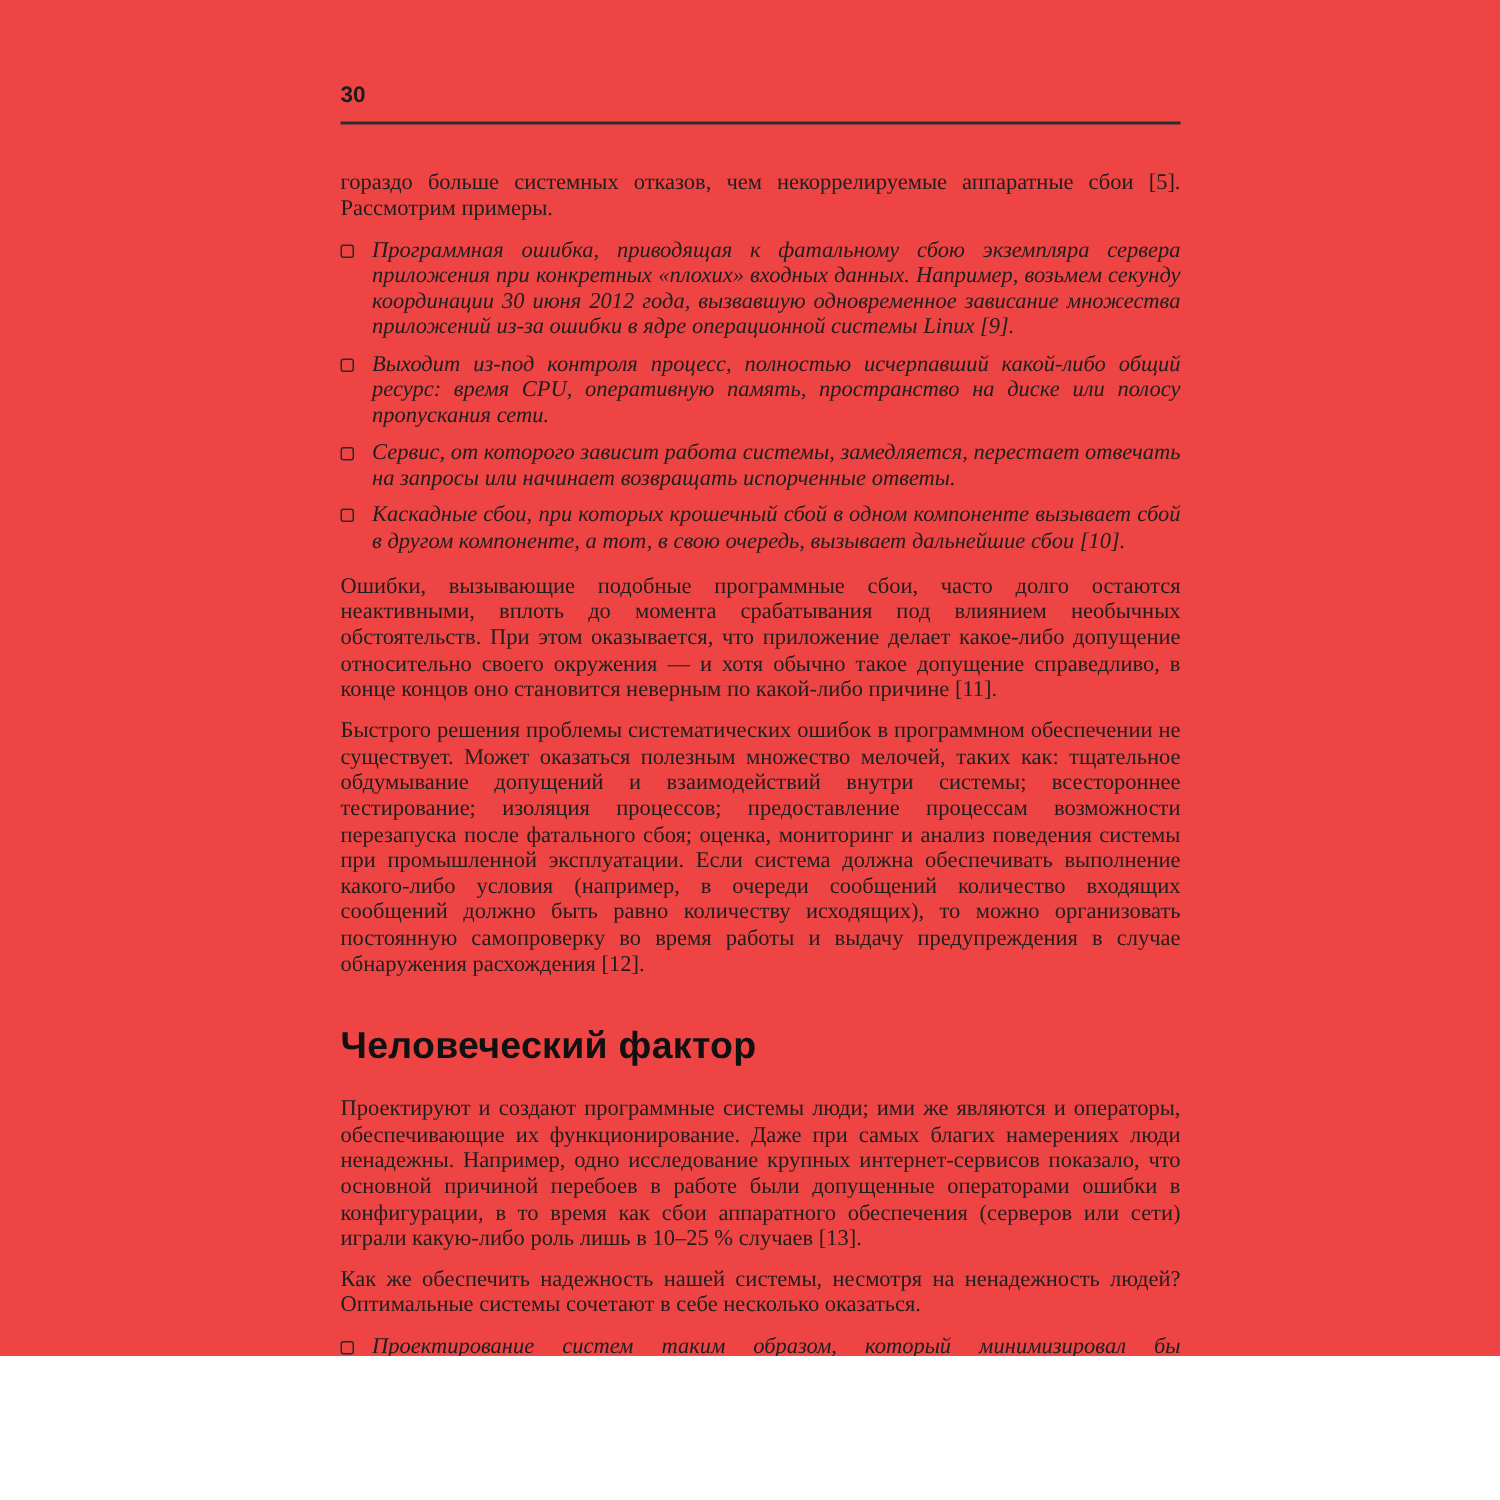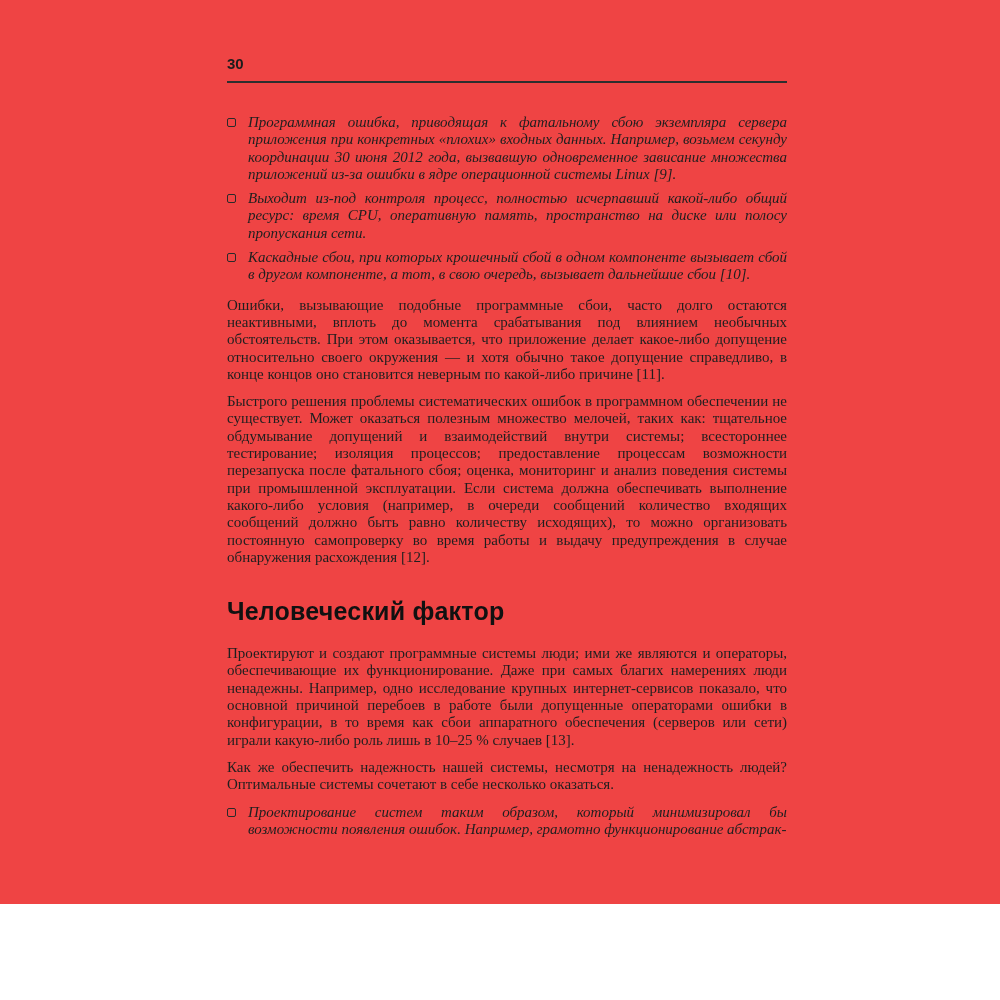--- a/index.html
+++ b/index.html
@@ -88,29 +88,34 @@
 </head>
 <body>
 
 <div class="page">
   <div class="content-col">
 
     <header class="running-header">
       <span class="page-num">30</span>
     </header>
 
+    <p class="body">гораздо больше системных отказов, чем некоррелируемые аппаратные сбои [5]. Рассмотрим примеры.</p>
 
     <ul class="bullets">
       <li>
         <span class="sq-bullet"></span>
         <span class="li-text">Программная ошибка, приводящая к фатальному сбою экземпляра сервера приложения при конкретных «плохих» входных данных. Например, возьмем секунду координации 30 июня 2012 года, вызвавшую одновременное зависание множества приложений из-за ошибки в ядре операционной системы Linux [9].</span>
       </li>
       <li>
         <span class="sq-bullet"></span>
         <span class="li-text">Выходит из-под контроля процесс, полностью исчерпавший какой-либо общий ресурс: время CPU, оперативную память, пространство на диске или полосу пропускания сети.</span>
+      </li>
+      <li>
+        <span class="sq-bullet"></span>
+        <span class="li-text">Сервис, от которого зависит работа системы, замедляется, перестает отвечать на запросы или начинает возвращать испорченные ответы.</span>
       </li>
       <li>
         <span class="sq-bullet"></span>
         <span class="li-text">Каскадные сбои, при которых крошечный сбой в одном компоненте вызывает сбой в другом компоненте, а тот, в свою очередь, вызывает дальнейшие сбои [10].</span>
       </li>
     </ul>
 
     <p class="body">Ошибки, вызывающие подобные программные сбои, часто долго остаются неактивными, вплоть до момента срабатывания под влиянием необычных обстоятельств. При этом оказывается, что приложение делает какое-либо допущение относительно своего окружения — и хотя обычно такое допущение справедливо, в конце концов оно становится неверным по какой-либо причине [11].</p>
     <p class="body">Быстрого решения проблемы систематических ошибок в программном обеспечении не существует. Может оказаться полезным множество мелочей, таких как: тщательное обдумывание допущений и взаимодействий внутри системы; всестороннее тестирование; изоляция процессов; предоставление процессам возможности перезапуска после фатального сбоя; оценка, мониторинг и анализ поведения системы при промышленной эксплуатации. Если система должна обеспечивать выполнение какого-либо условия (например, в очереди сообщений количество входящих сообщений должно быть равно количеству исходящих), то можно организовать постоянную самопроверку во время работы и выдачу предупреждения в случае обнаружения расхождения [12].</p>
 

